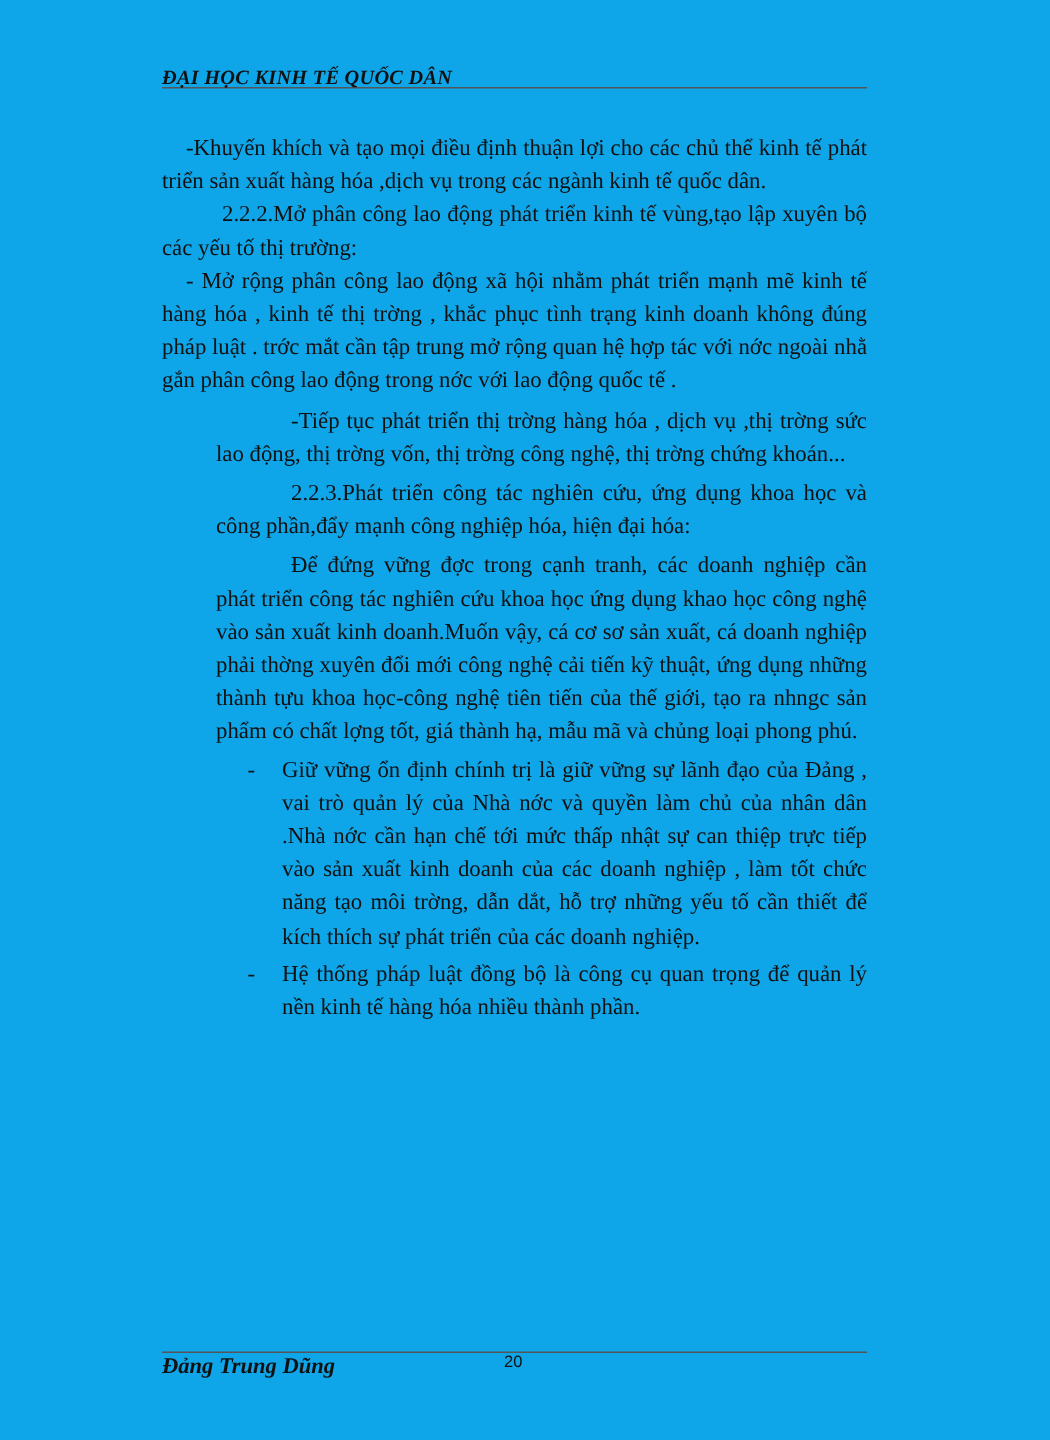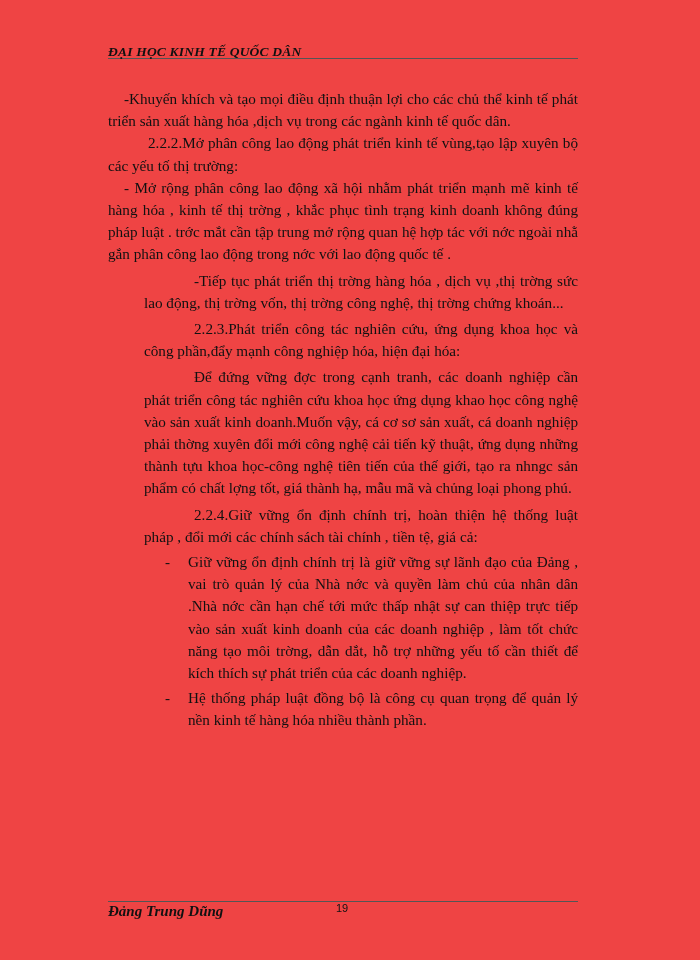--- a/index.html
+++ b/index.html
@@ -1,18 +1,18 @@
 <!DOCTYPE html>
 <html><head>
 <meta charset="utf-8">
 <style>
   html, body { margin: 0; padding: 0; background: #ffffff; }
   body { width: 700px; height: 960px; position: relative; overflow: hidden;
          font-family: "Liberation Serif", "DejaVu Serif", serif; color: #111; }
-  .page { position: absolute; left: 0; top: 0; width: 700px; height: 960px; background: #ef4444; }
+  .page { position: absolute; left: 0; top: 0; width: 700px; height: 960px; background: #0ea5e9; }
   .header { position: absolute; left: 108px; top: 40px; width: 470px; height: 18px;
             border-bottom: 1px solid #555; }
   .header-title { font-family: "Liberation Serif", serif; font-weight: bold; font-style: italic;
                   font-size: 13.5px; letter-spacing: 0.2px; line-height: 18px;
                   position: absolute; left: 0; top: 3px; }
   .body { position: absolute; left: 108px; top: 88px; width: 470px;
           font-size: 15.2px; line-height: 22.2px; text-align: justify; }
   .p { margin: 0; }
   .ind1 { text-indent: 16px; }
   .ind2 { text-indent: 40px; }
@@ -33,29 +33,28 @@
     <span class="header-title">ĐẠI HỌC KINH TẾ QUỐC DÂN</span>
   </div>
 
   <div class="body">
     <p class="p ind1">-Khuyến khích  và tạo mọi điều định thuận lợi cho các chủ thể kinh tế phát triển sản xuất hàng hóa ,dịch vụ trong các ngành kinh tế quốc dân.</p>
     <p class="p ind2">2.2.2.Mở phân công lao động phát triển kinh tế vùng,tạo lập xuyên bộ các yếu tố thị trường:</p>
     <p class="p ind1">- Mở rộng phân công lao động xã hội nhằm phát triển mạnh mẽ kinh tế hàng hóa , kinh tế thị trờng   , khắc phục tình trạng kinh doanh không đúng pháp luật . trớc   mắt cần tập trung mở rộng quan hệ hợp tác với nớc   ngoài nhằ gắn phân công lao động trong nớc   với lao động quốc tế .</p>
     <p class="p ind3 gap">-Tiếp tục phát triển thị trờng   hàng hóa , dịch vụ ,thị trờng   sức lao động, thị trờng   vốn, thị trờng   công nghệ, thị trờng    chứng khoán...</p>
     <p class="p ind3 gap">2.2.3.Phát triển công tác nghiên cứu, ứng dụng khoa học và công phần,đẩy mạnh công nghiệp hóa, hiện đại hóa:</p>
     <p class="p ind3 gap">Để đứng vững đợc   trong cạnh tranh, các doanh nghiệp cần phát triển công tác nghiên cứu khoa học ứng dụng khao học công nghệ vào sản xuất kinh doanh.Muốn vậy, cá cơ sơ sản xuất, cá doanh nghiệp phải thờng   xuyên đổi mới công nghệ cải tiến kỹ thuật, ứng dụng những thành tựu khoa học-công nghệ tiên tiến của thế giới, tạo ra nhngc   sản phẩm có chất lợng   tốt, giá thành hạ, mẫu mã và chủng loại phong phú.</p>
-    <p class="p ind3 gap">2.2.4.Giữ vững ổn định chính trị, hoàn thiện hệ thống luật pháp , đổi mới các chính sách tài chính , tiền tệ, giá cả:</p>
     <div class="bullet-item">
       <span class="bullet-mark">-</span>
       <span>Giữ vững ổn định chính trị là giữ vững sự lãnh đạo của Đảng , vai trò quản lý của Nhà nớc   và quyền làm chủ  của nhân dân .Nhà nớc   cần hạn chế tới mức thấp nhật sự can thiệp trực tiếp vào sản xuất kinh doanh của các doanh nghiệp , làm tốt chức năng tạo môi trờng,   dẫn dắt, hỗ trợ những yếu tố cần thiết để kích thích sự phát triển của các doanh nghiệp.</span>
     </div>
     <div class="bullet-item">
       <span class="bullet-mark">-</span>
       <span> Hệ thống pháp luật đồng bộ là công cụ quan trọng để quản lý nền kinh tế hàng hóa nhiều thành phần.</span>
     </div>
   </div>
 
   <div class="footer">
     <span class="footer-author">Đảng Trung Dũng</span>
-    <span class="footer-page">19</span>
+    <span class="footer-page">20</span>
   </div>
 
 </div>
 
 </body></html>

